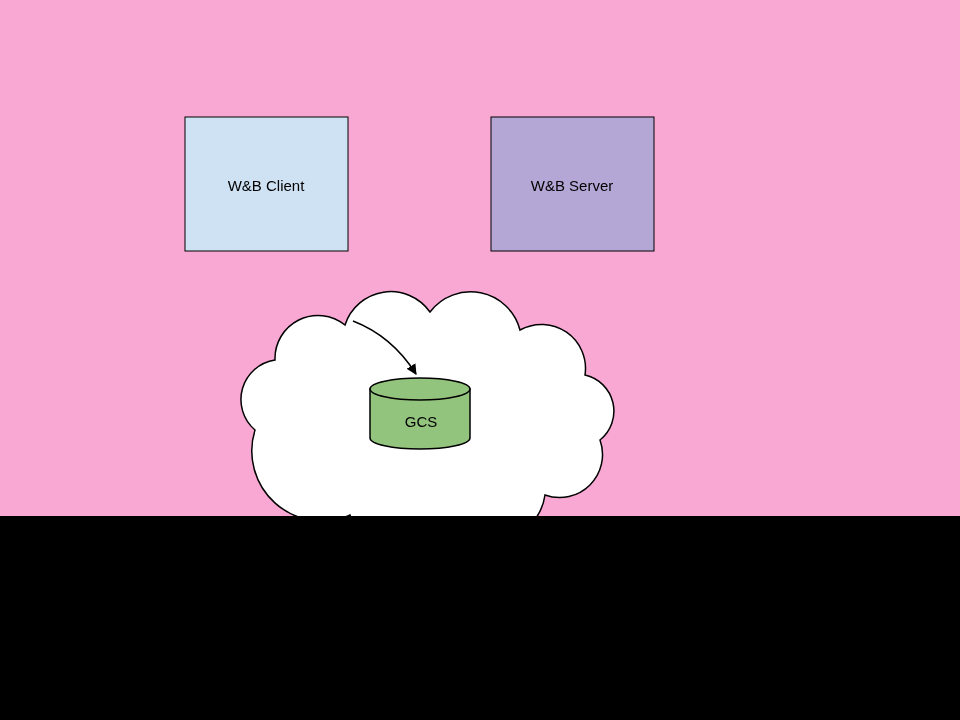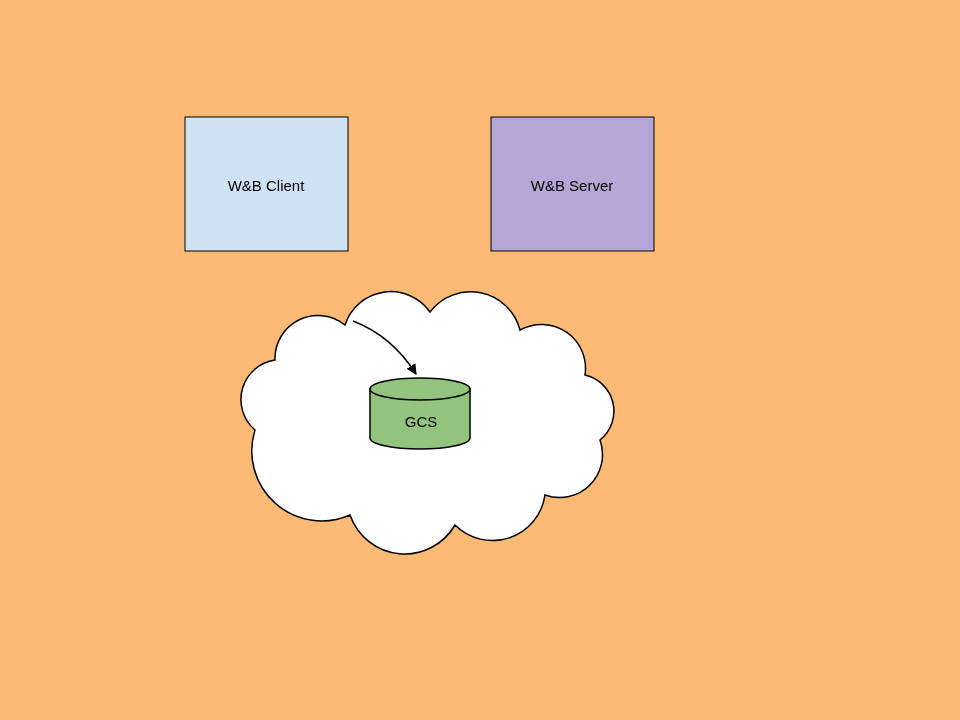--- a/index.html
+++ b/index.html
@@ -3,22 +3,22 @@
 <meta charset="utf-8">
 <style>
   html, body {
     margin: 0;
     padding: 0;
     background: #000000;
   }
   .canvas {
     position: relative;
     width: 960px;
-    height: 720px;
-    background: #fdba74;
+    height: 516px;
+    background: #f9a8d4;
     overflow: hidden;
   }
   svg {
     display: block;
   }
   .node-label {
     font-family: "Liberation Sans", sans-serif;
     font-size: 15px;
     fill: #000000;
   }

